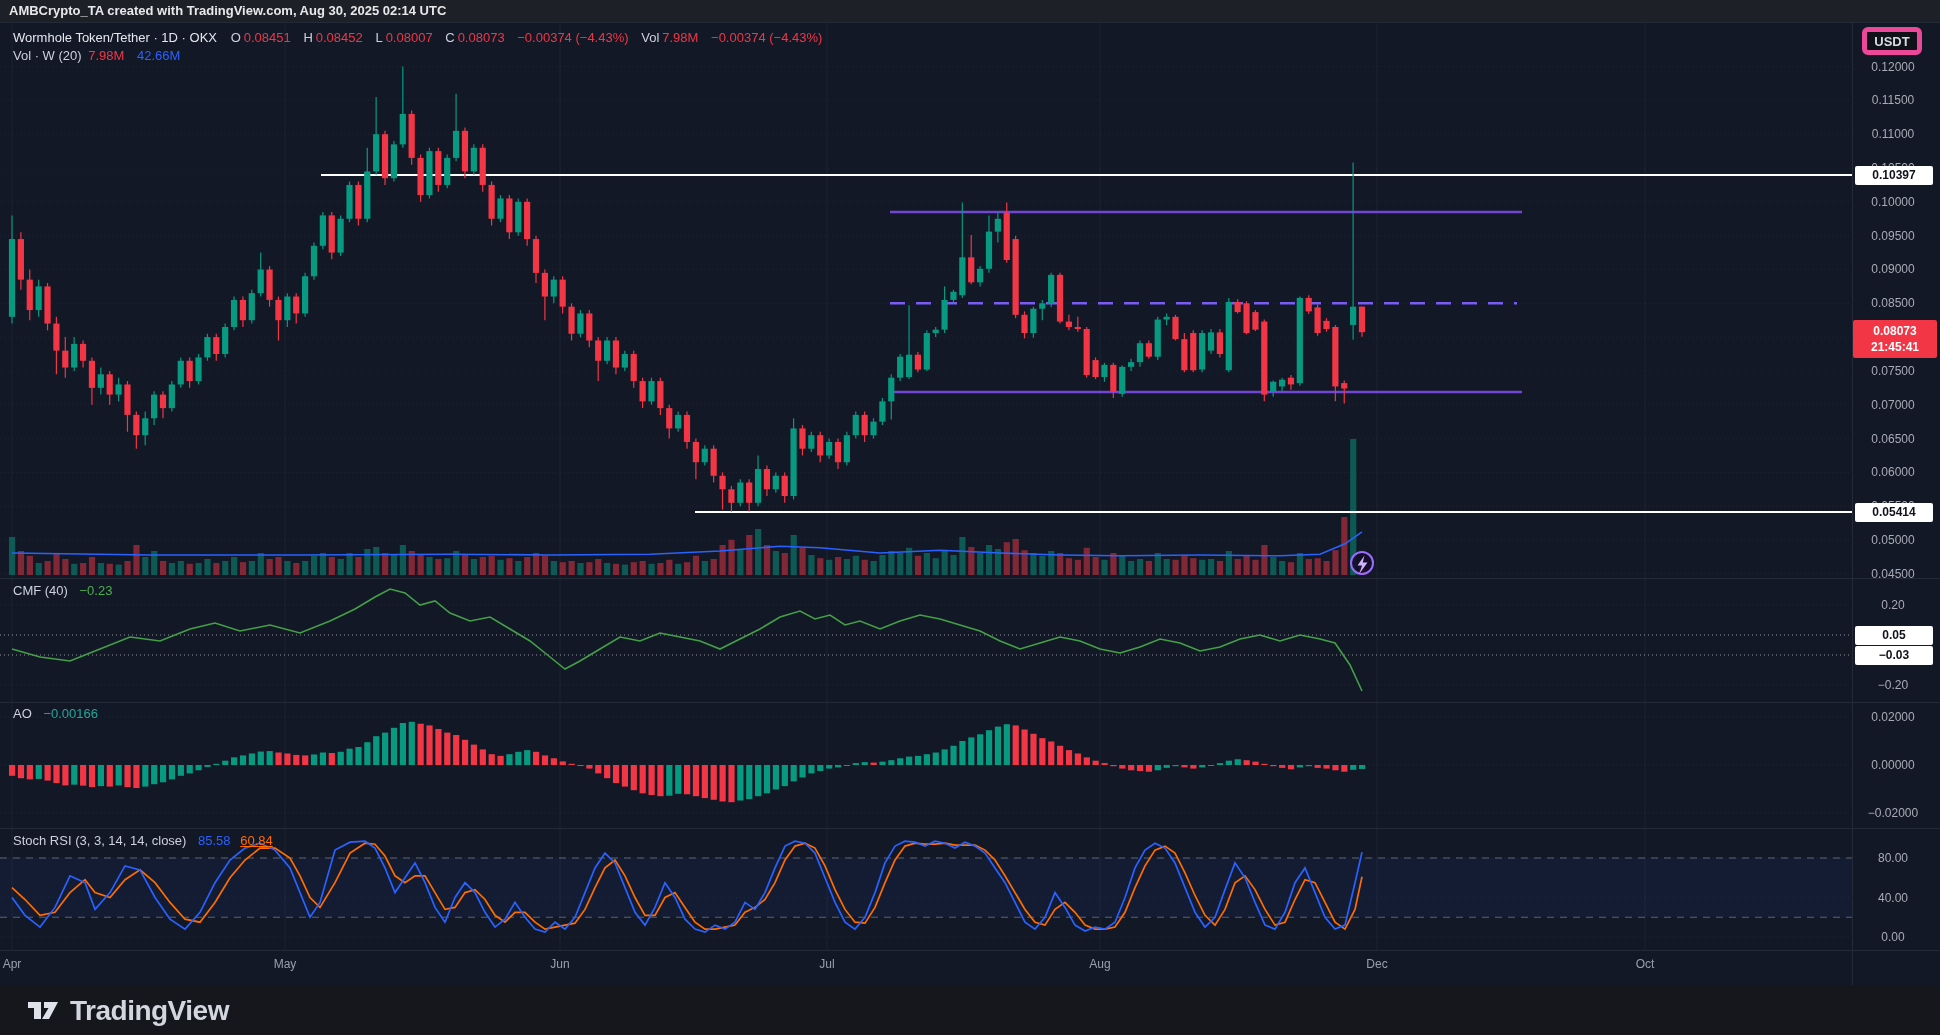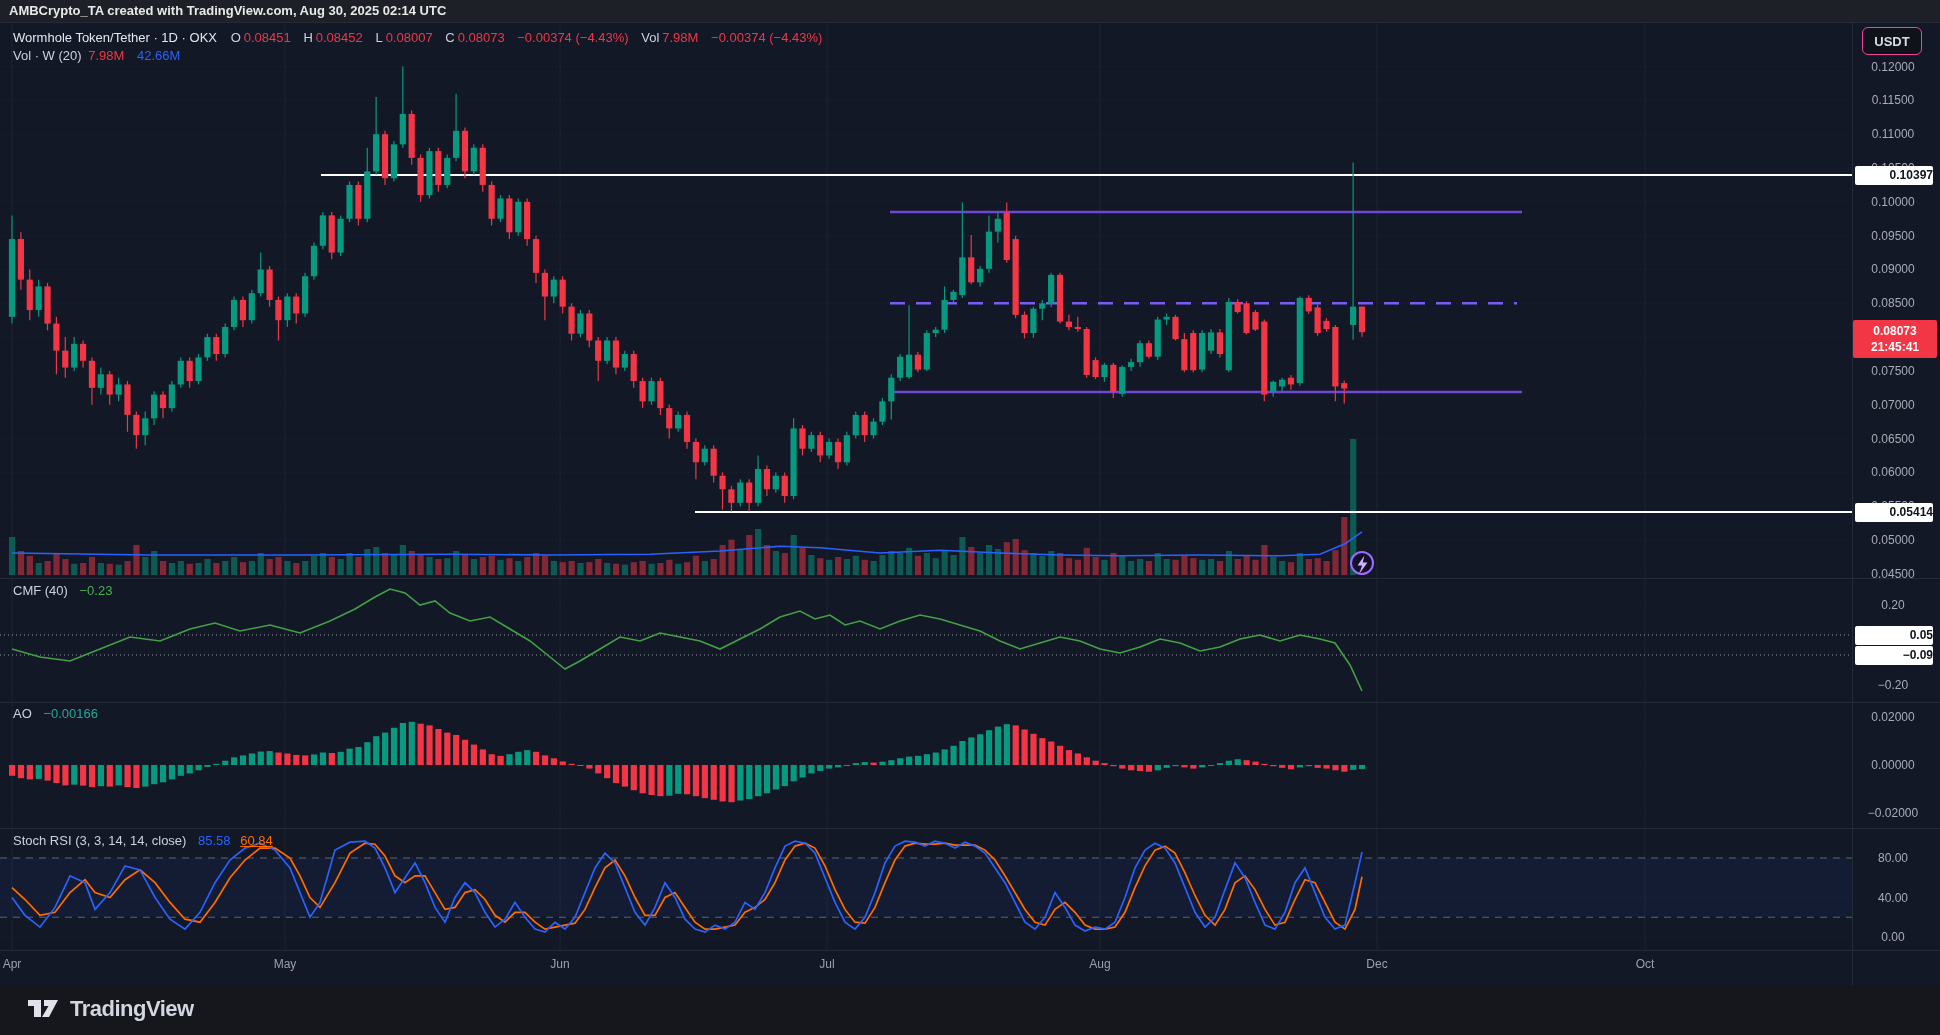--- a/index.html
+++ b/index.html
@@ -14,36 +14,36 @@
   .legend .sym{color:#e4e7ee;margin-right:10px;}
   .legend .red{color:#f23645;margin-right:9px;}
   .legend .blue{color:#2962ff;margin-right:9px;}
   .pane-label{position:absolute;left:13px;z-index:3;font-size:13px;white-space:nowrap;}
   .pane-label .lbl{color:#cdd1dc;margin-right:8px;}
   .pane-label .green{color:#4caf50;}
   .pane-label .teal{color:#26a69a;}
   .pane-label .blue{color:#2962ff;margin-right:6px;}
   .pane-label .orange{color:#ff6d00;text-decoration:underline;}
   .currency-btn{position:absolute;left:1862px;top:27px;width:60px;height:28px;z-index:4;
-    background:#0f1219;border:1px solid #ec4899;border-radius:6px;color:#d8dbe2;
+    background:#0f1219;border:5px solid #ec4899;border-radius:6px;color:#d8dbe2;
     font-size:13px;font-weight:600;font-family:"Liberation Sans",sans-serif;}
   #right-axis{position:absolute;left:1853px;top:0;width:87px;height:985px;z-index:2;}
   #right-axis .tick{position:absolute;left:0;width:80px;height:16px;line-height:16px;
     text-align:center;font-size:12px;color:#a8abb5;}
   .white-label{position:absolute;left:2px;width:78px;height:19px;line-height:19px;z-index:3;
-    background:#ffffff;color:#10131c;font-size:12px;font-weight:600;text-align:right;border-radius:2px;}
+    background:#ffffff;color:#10131c;font-size:12px;font-weight:600;text-align:center;border-radius:2px;}
   .last-price{position:absolute;left:0px;top:320px;width:84px;height:38px;z-index:3;background:#f23645;
     border-radius:2px;color:#ffffff;font-size:12px;font-weight:700;text-align:center;padding-top:3px;box-sizing:border-box;}
   .last-price div{height:16px;line-height:16px;}
   #time-axis{position:absolute;left:0;top:950px;width:1852px;height:35px;z-index:2;}
   #time-axis .month{position:absolute;top:7px;width:40px;margin-left:-20px;text-align:center;
     font-size:12px;color:#9aa0ab;}
   .bottombar{position:absolute;left:0;top:985px;width:1940px;height:50px;background:#16171c;z-index:2;}
   .tv-logo{position:absolute;left:26px;top:10px;display:flex;align-items:center;gap:10px;}
-  .tv-logo .brand{color:#d2d6df;font-size:22px;font-weight:700;letter-spacing:-0.5px;}
+  .tv-logo .brand{color:#d2d6df;font-size:28px;font-weight:700;letter-spacing:-0.5px;}
 </style>
 </head>
 <body>
 
 <div class="screenshot">
 
   <div class="titlebar">
     <span>AMBCrypto_TA created with TradingView.com, Aug 30, 2025 02:14 UTC</span>
   </div>
 
@@ -776,21 +776,21 @@
       <div class="tick" style="top: 850px;">80.00</div>
       <div class="tick" style="top: 889.5px;">40.00</div>
       <div class="tick" style="top: 929px;">0.00</div>
       <div class="white-label" style="top:166px">0.10397</div>
       <div class="white-label" style="top:503px">0.05414</div>
       <div class="last-price">
       <div>0.08073</div>
       <div>21:45:41</div>
     </div>
       <div class="white-label" style="top:626px">0.05</div>
-      <div class="white-label" style="top:646px">−0.09</div>
+      <div class="white-label" style="top:646px">−0.03</div>
     </div>
 
   <div id="time-axis">
       <div class="month" style="left: 12px;">Apr</div>
       <div class="month" style="left: 285px;">May</div>
       <div class="month" style="left: 560px;">Jun</div>
       <div class="month" style="left: 827px;">Jul</div>
       <div class="month" style="left: 1100px;">Aug</div>
       <div class="month" style="left: 1377px;">Dec</div>
       <div class="month" style="left: 1645px;">Oct</div>

